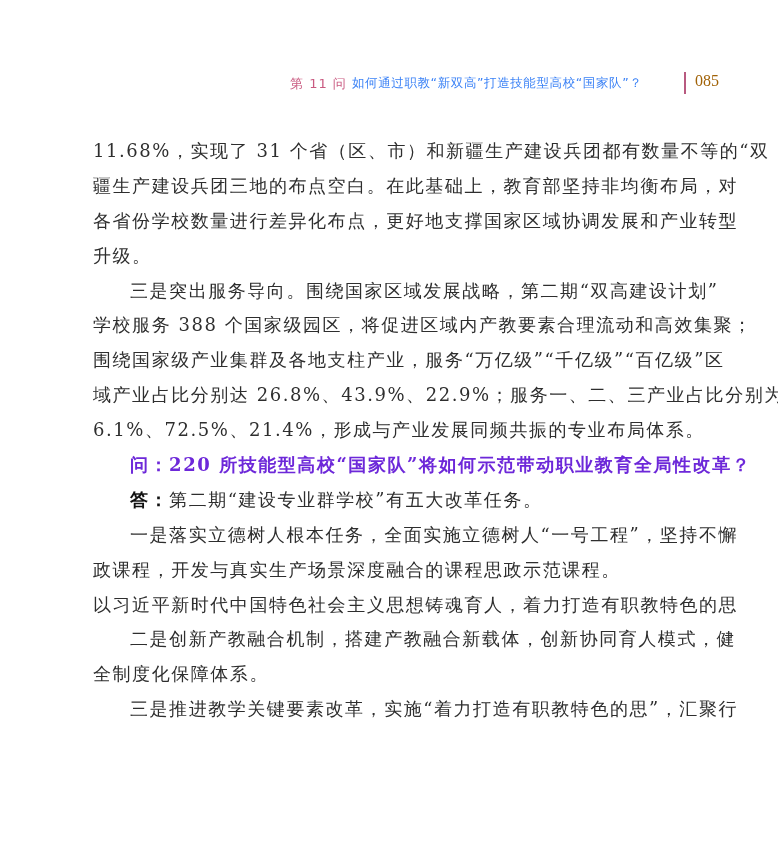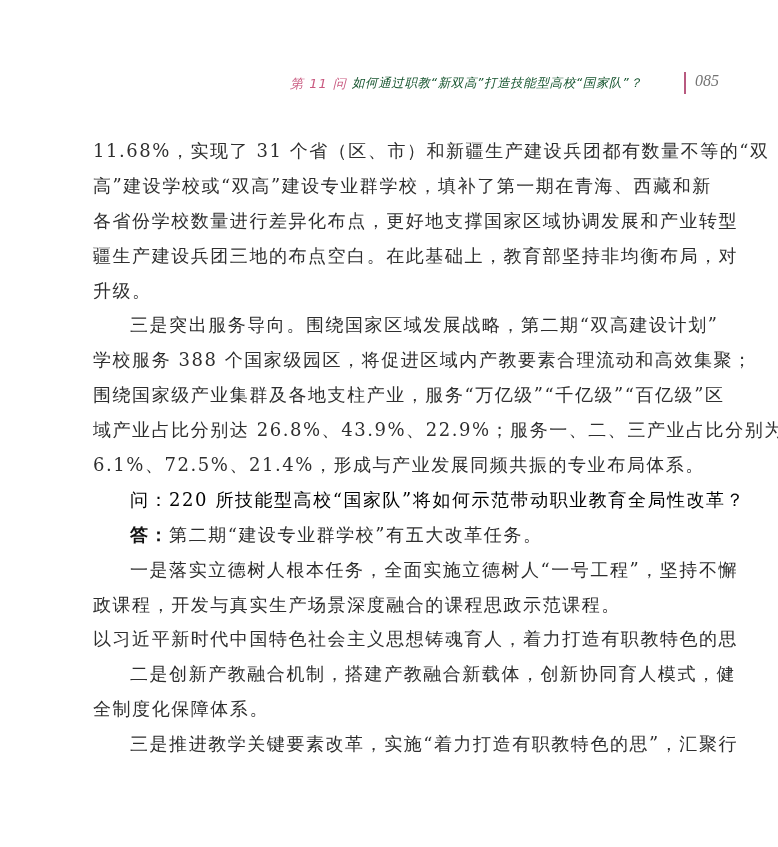--- a/index.html
+++ b/index.html
@@ -14,56 +14,55 @@
       overflow: hidden;
       font-family: "DejaVu Serif", "Liberation Serif", serif;
       color: #2b2b2b;
     }
     .page-header {
       position: absolute;
       top: 72px;
       left: 0;
       width: 654px;
       height: 24px;
-      font-style: italic;
     }
     .header-chapter {
       position: absolute;
       left: 290px;
       top: 3px;
       font-family: "DejaVu Sans", "Liberation Sans", sans-serif;
       font-size: 13px;
       color: #c95a80;
       letter-spacing: 1px;
     }
     .header-title {
       position: absolute;
       left: 352px;
       top: 3px;
       font-family: "DejaVu Sans", "Liberation Sans", sans-serif;
       font-size: 12.5px;
-      color: #14532d;
+      color: #3b82f6;
       letter-spacing: 0.6px;
       white-space: nowrap;
     }
     .header-divider {
       position: absolute;
       left: 684px;
       top: 0;
       width: 1.5px;
       height: 22px;
       background: #b85a80;
     }
     .header-page-number {
       position: absolute;
       left: 695px;
       top: 0px;
       font-family: "Liberation Serif", "DejaVu Serif", serif;
       font-size: 16px;
-      color: #737373;
+      color: #a16207;
     }
     .body-text {
       position: absolute;
       left: 93px;
       top: 134px;
       width: 593px;
     }
     .line {
       height: 34.9px;
       line-height: 34.9px;
@@ -73,43 +72,42 @@
       color: #2e2e2e;
     }
     .line.justify {
       text-align: justify;
       text-align-last: justify;
     }
     .indent {
       padding-left: 37px;
     }
     .question {
-      font-weight: normal;
-      color: #000000;
+      font-weight: bold;
+      color: #6d28d9;
     }
     .answer-label {
       font-weight: bold;
       color: #111111;
     }
   </style>
 </head>
 <body>
 
 <div class="page-header">
   <span class="header-chapter">第 11 问</span>
   <span class="header-title">如何通过职教“新双高”打造技能型高校“国家队”？</span>
   <span class="header-divider"></span>
   <span class="header-page-number">085</span>
 </div>
 
 <div class="body-text">
   <div class="line justify">11.68%，实现了 31 个省（区、市）和新疆生产建设兵团都有数量不等的“双</div>
-  <div class="line justify">高”建设学校或“双高”建设专业群学校，填补了第一期在青海、西藏和新</div>
+  <div class="line justify">疆生产建设兵团三地的布点空白。在此基础上，教育部坚持非均衡布局，对</div>
   <div class="line justify">各省份学校数量进行差异化布点，更好地支撑国家区域协调发展和产业转型</div>
-  <div class="line justify">疆生产建设兵团三地的布点空白。在此基础上，教育部坚持非均衡布局，对</div>
   <div class="line">升级。</div>
   <div class="line justify indent">三是突出服务导向。围绕国家区域发展战略，第二期“双高建设计划”</div>
   <div class="line justify">学校服务 388 个国家级园区，将促进区域内产教要素合理流动和高效集聚；</div>
   <div class="line justify">围绕国家级产业集群及各地支柱产业，服务“万亿级”“千亿级”“百亿级”区</div>
   <div class="line justify">域产业占比分别达 26.8%、43.9%、22.9%；服务一、二、三产业占比分别为</div>
   <div class="line">6.1%、72.5%、21.4%，形成与产业发展同频共振的专业布局体系。</div>
 
   <div class="line indent question">问：220 所技能型高校“国家队”将如何示范带动职业教育全局性改革？</div>
   <div class="line indent">
     <span class="answer-label">答：</span><span>第二期“建设专业群学校”有五大改革任务。</span>

